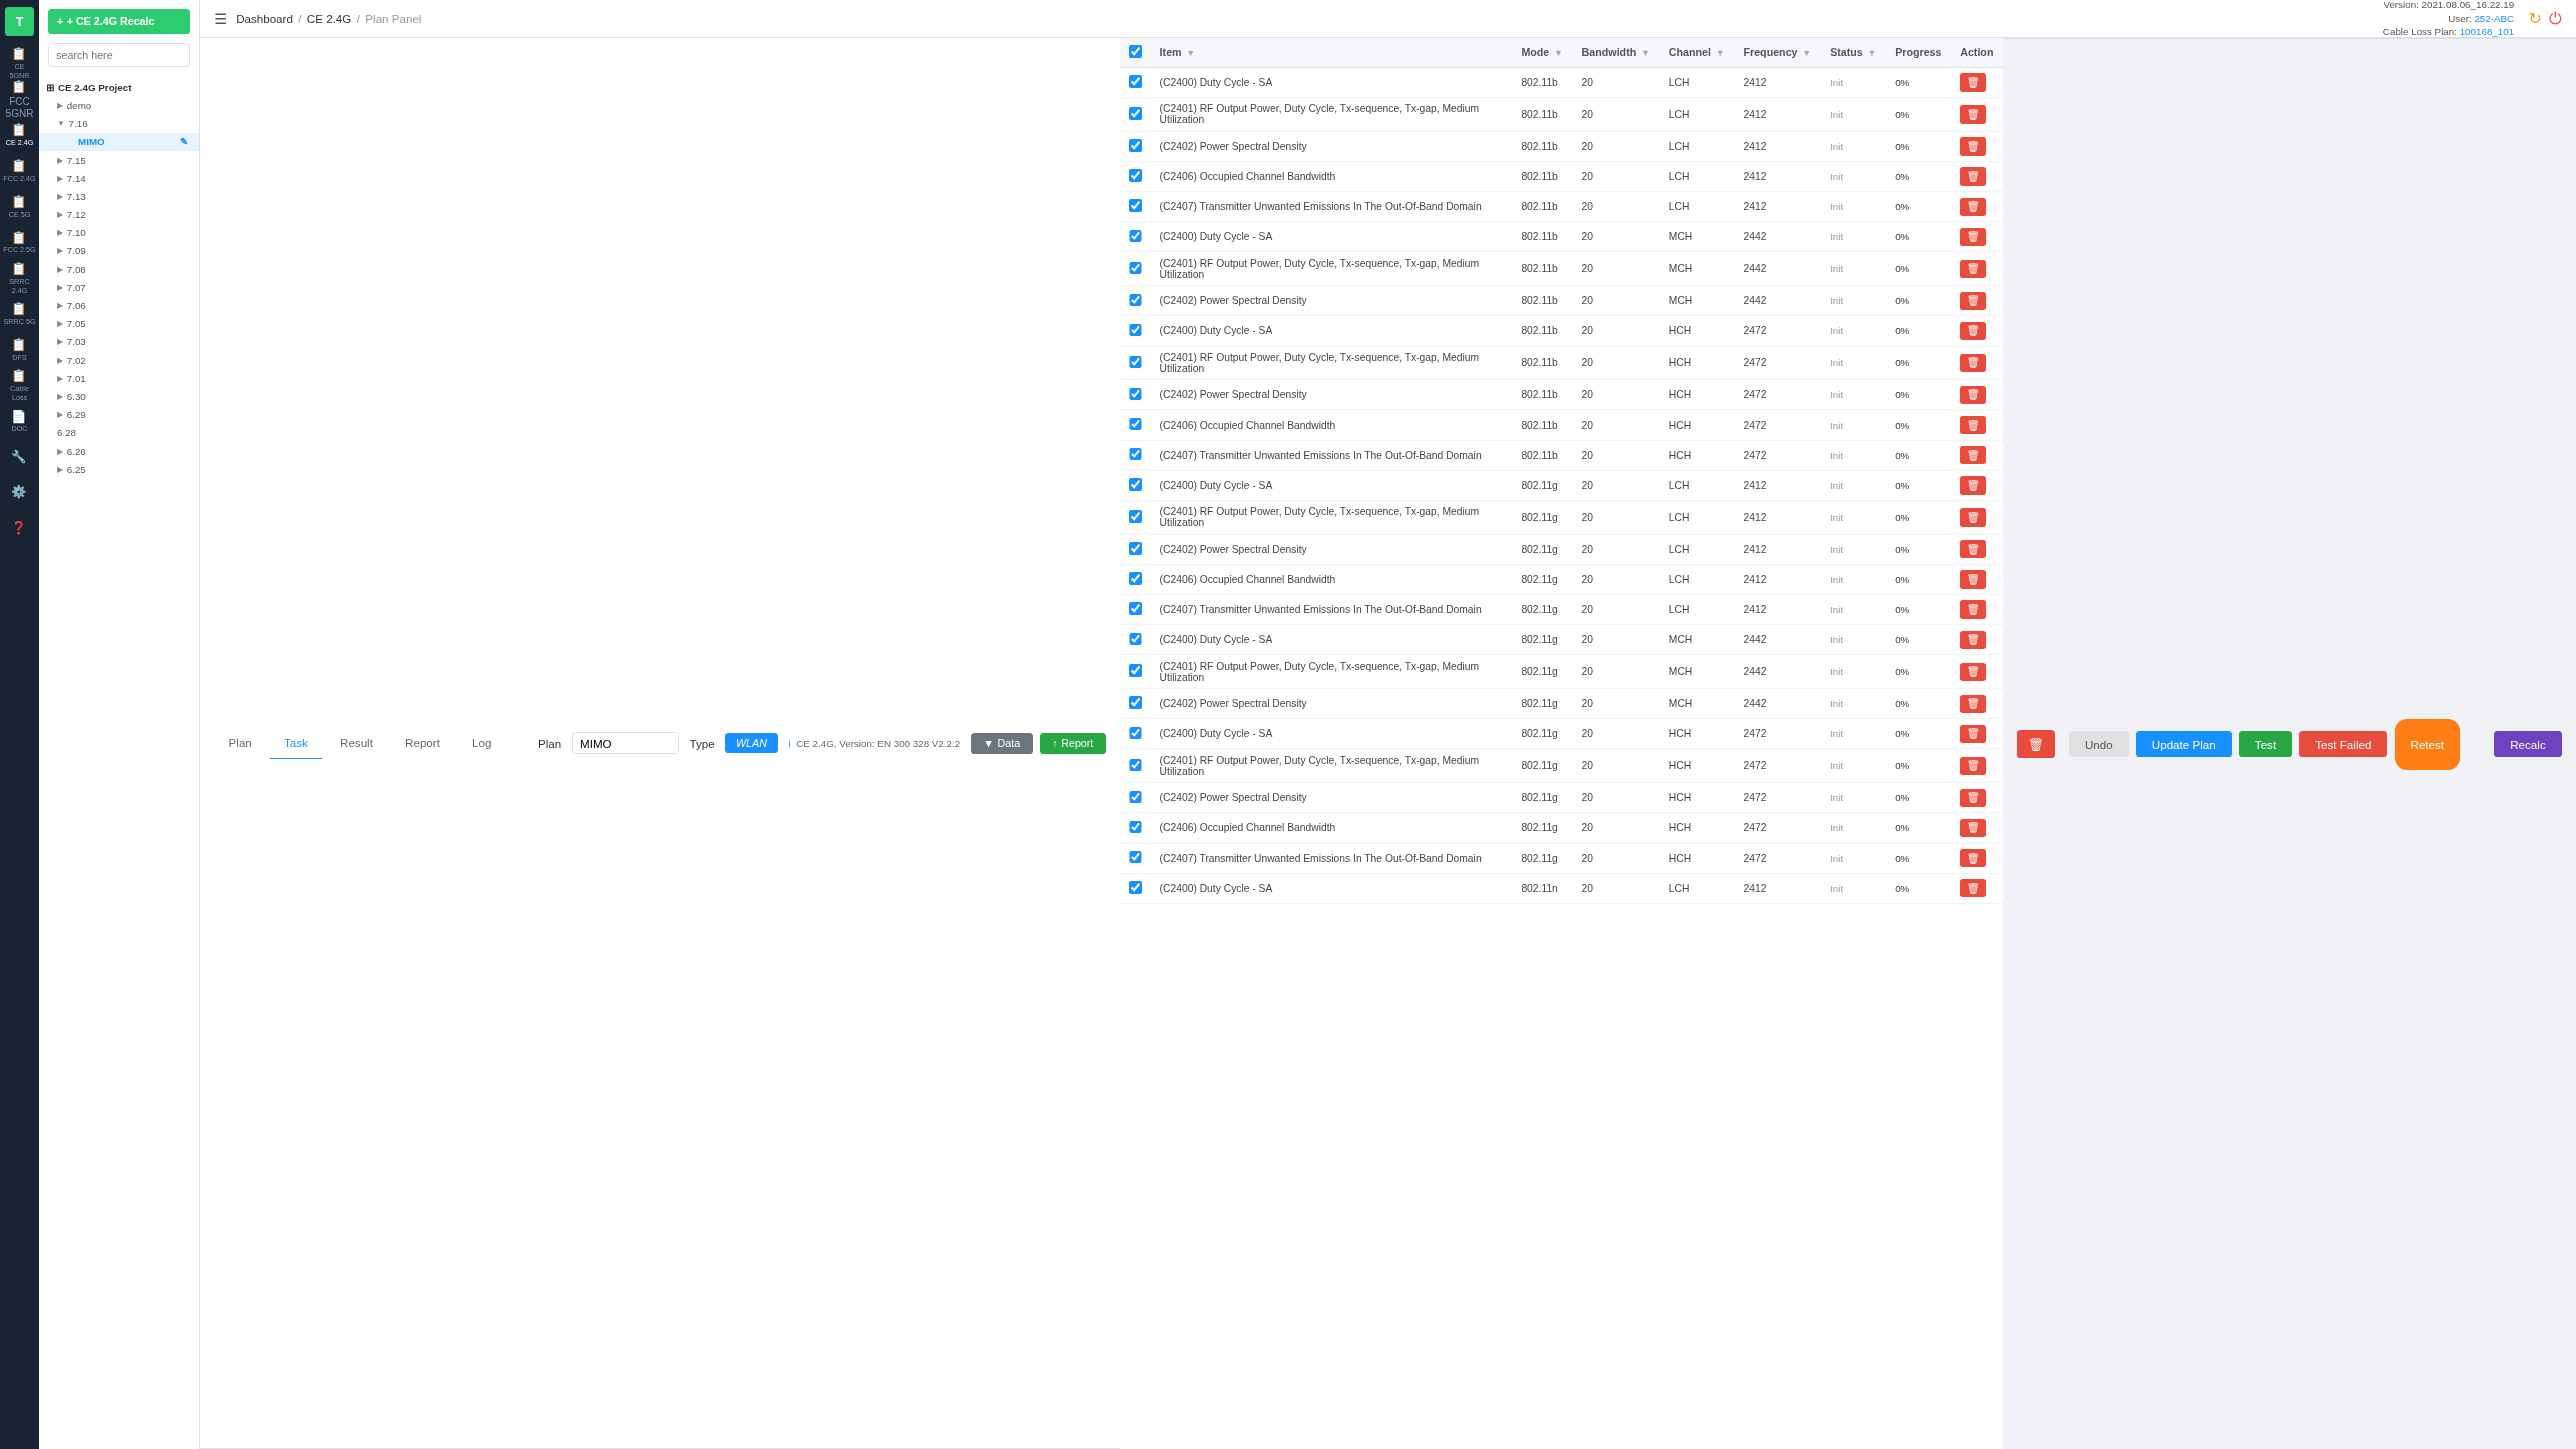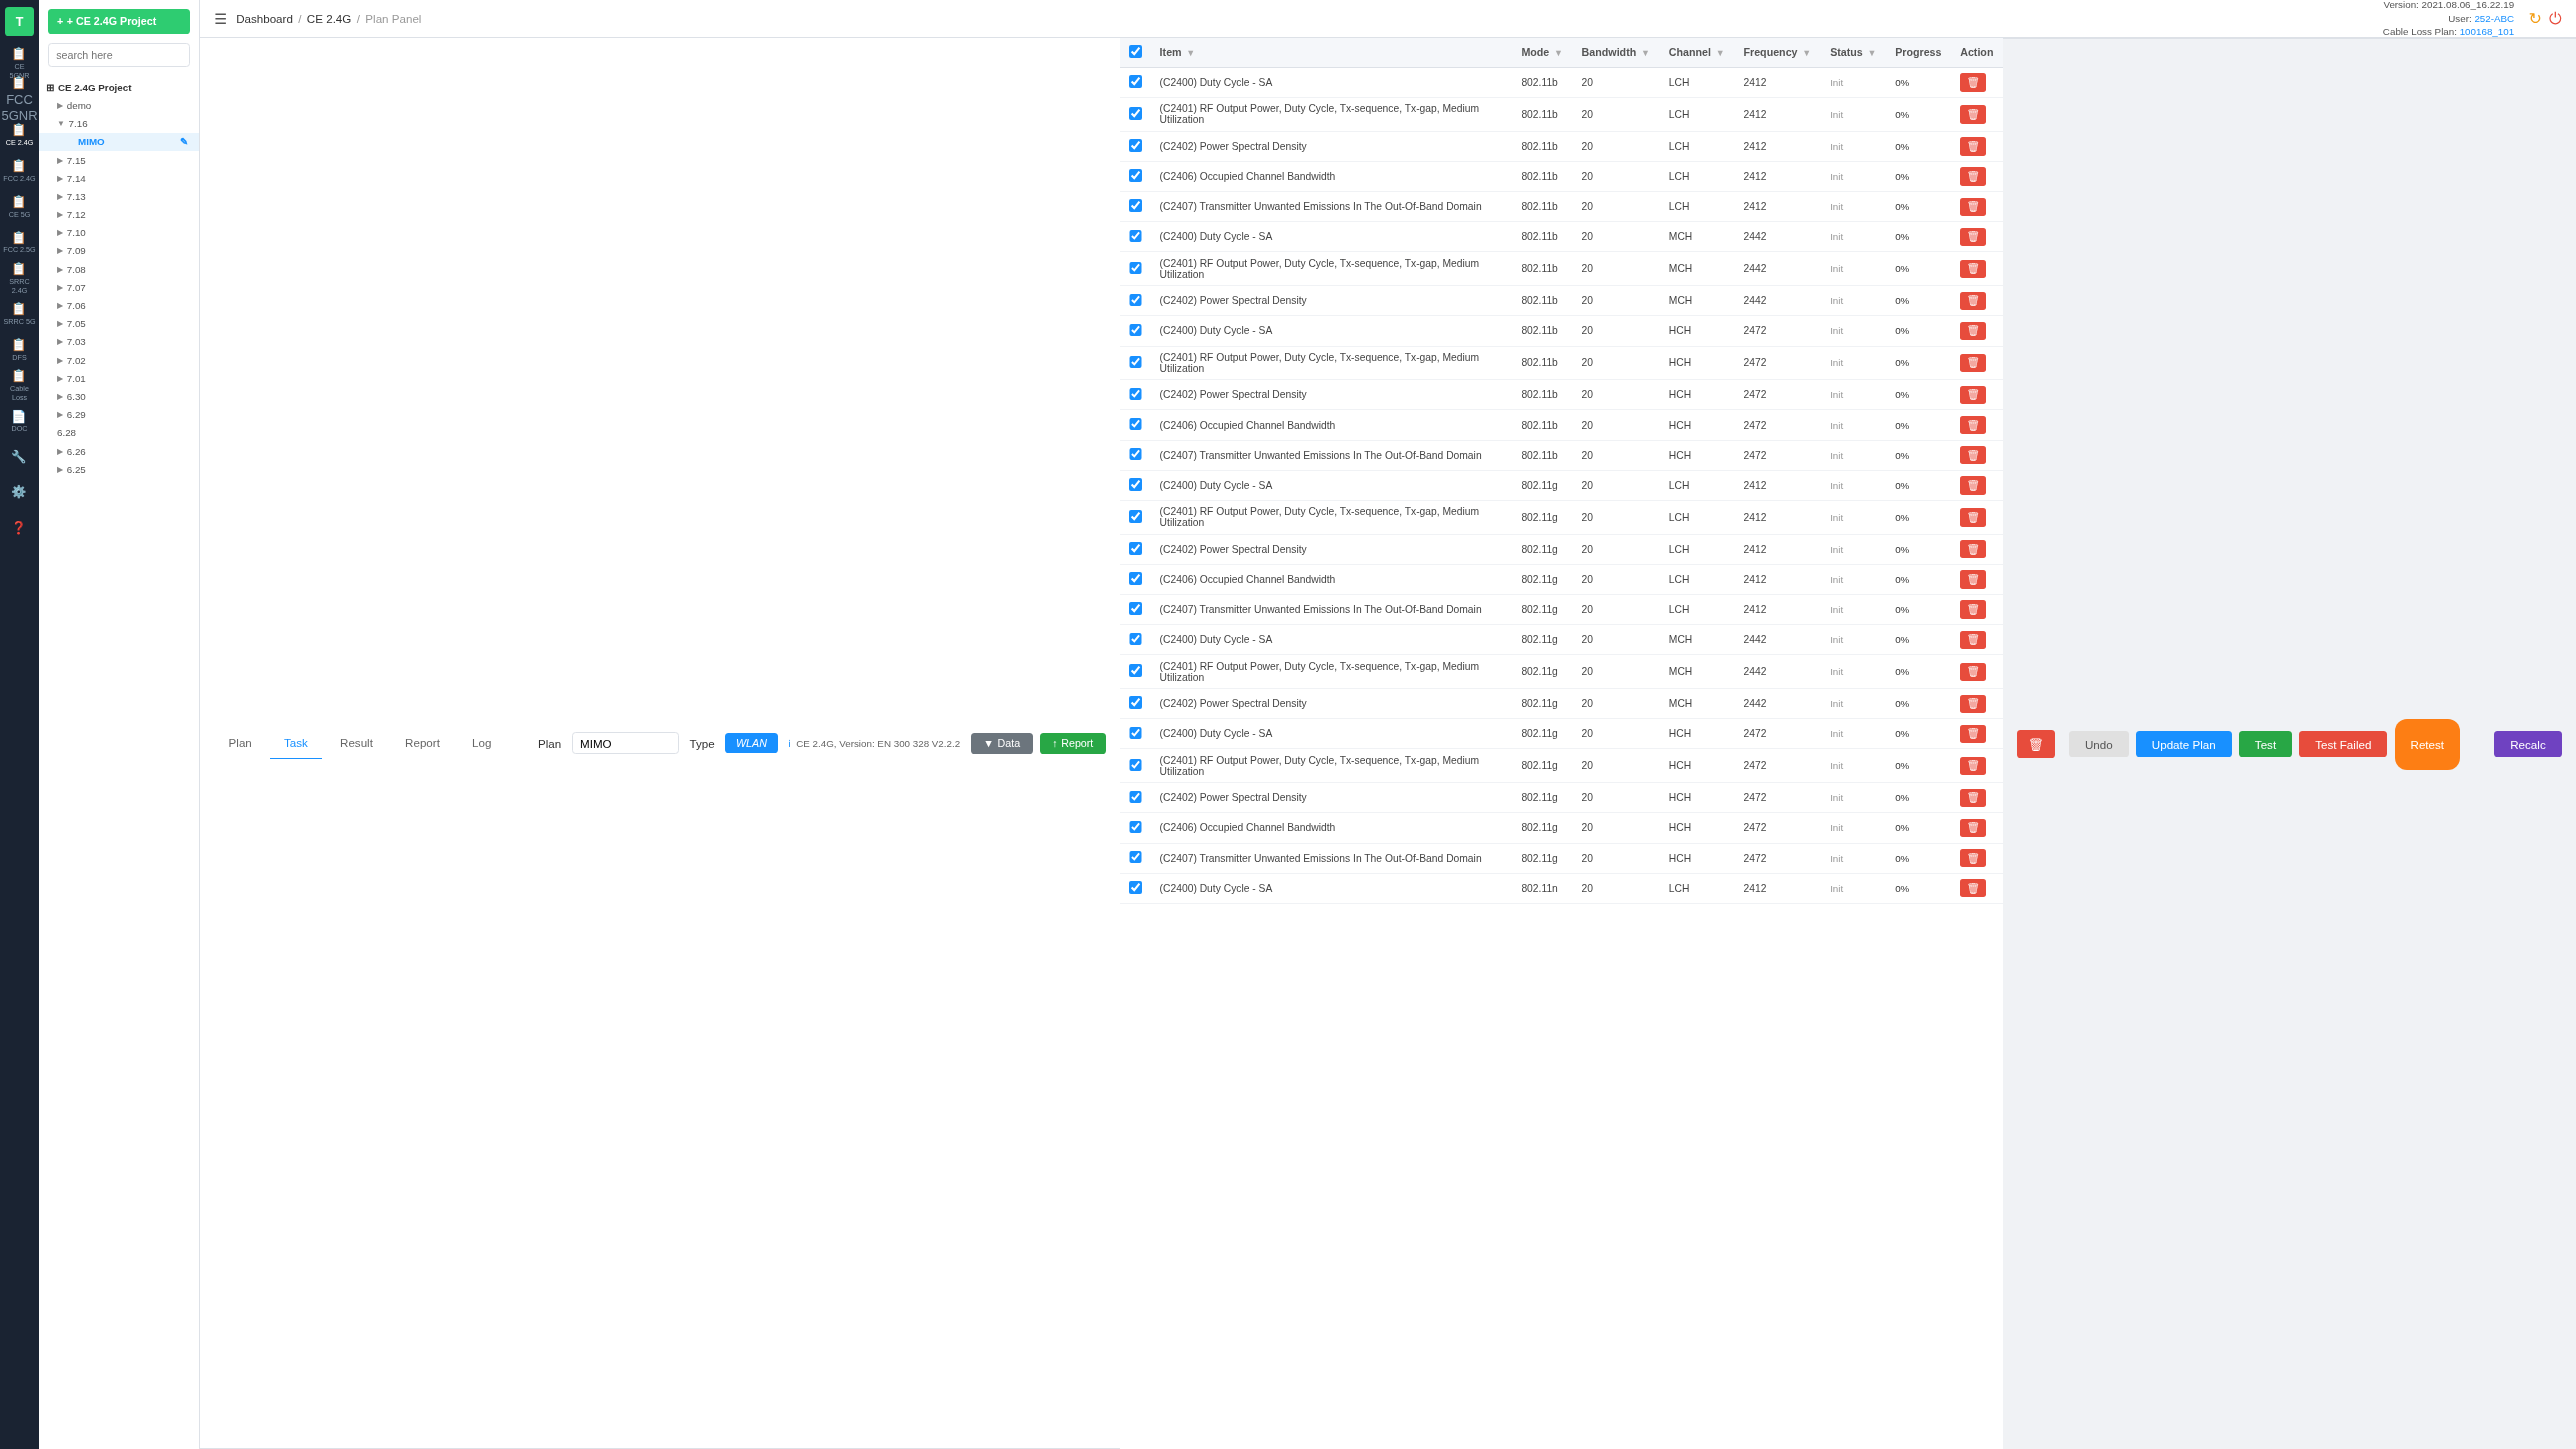--- a/index.html
+++ b/index.html
@@ -296,21 +296,21 @@
 
 <div class="nav-rail">
   <div class="nav-rail-logo">T</div>
   <div class="nav-rail-item">
     <span class="nav-icon">📋</span>
     <span style="white-space:pre-line;font-size:7.2px;">CE
 5GNR</span>
   </div>
   <div class="nav-rail-item">
     <span class="nav-icon">📋</span>
-    <span style="font-size:13px;">FCC
+    <span style="font-size:10px;">FCC
 5GNR</span>
   </div>
   <div class="nav-rail-item active">
     <span class="nav-icon">📋</span>
     <span style="font-size:7.2px;">CE
 2.4G</span>
   </div>
   <div class="nav-rail-item">
     <span class="nav-icon">📋</span>
     <span style="font-size:7.2px;">FCC
@@ -356,21 +356,21 @@
     <span class="nav-icon">⚙️</span>
   </div>
   <div class="nav-rail-item">
     <span class="nav-icon">❓</span>
   </div>
 </div>
 
 <div class="sidebar">
   <button class="sidebar-add-btn">
     <span>+</span>
-    <span>+ CE 2.4G Project</span>
+    <span>+ CE 2.4G Recalc</span>
   </button>
   <input class="sidebar-search" type="text" placeholder="search here" style="">
   <div class="sidebar-tree">
     <div class="tree-root">
       <span>⊞</span>
       <span>CE 2.4G Project</span>
     </div>
     <div class="tree-item">
       <span class="tree-arrow">▶</span>
       <span>demo</span>

